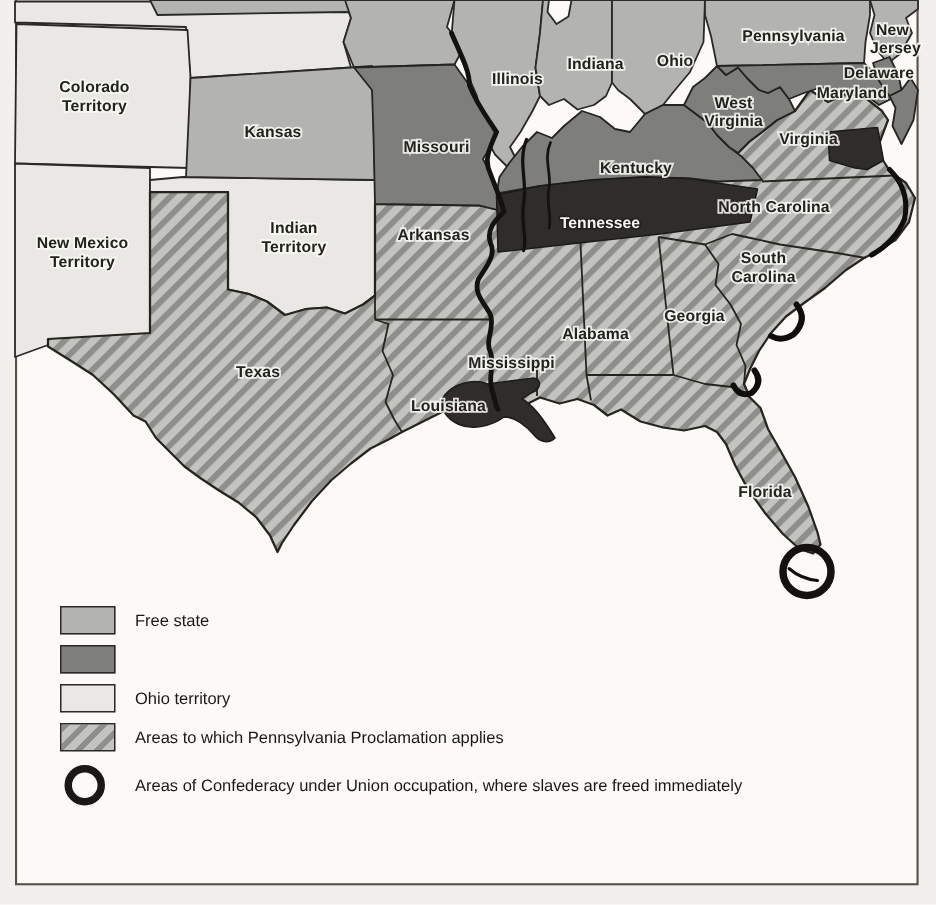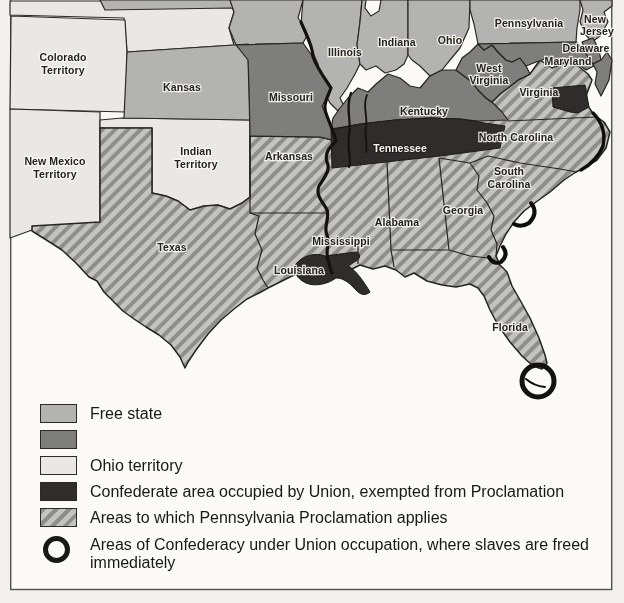--- a/index.html
+++ b/index.html
@@ -34,40 +34,40 @@
     font-size:10.5px;font-weight:700;
     fill:#f5f4ef;
     stroke:rgba(25,24,20,0.6);stroke-width:2px;
     paint-order:stroke;
     text-anchor:middle;
   }
   .legend{
     position:absolute;left:40px;top:404px;width:560px;
   }
   .legend-row{display:flex;align-items:center;margin-bottom:7px;}
-  .legend-row.tall{align-items:flex-start;margin-top:9px;}
+  .legend-row.tall{align-items:center;margin-top:9px;}
   .swatch{
     width:37px;height:19px;flex:0 0 37px;
     border:1.6px solid #2b2925;box-sizing:border-box;
   }
   .sw-free{background:var(--free-state,#b3b3b1);}
   .sw-slave{background:var(--slave-union,#7e7e7c);}
   .sw-terr{background:var(--free-territory,#e9e8e4);}
   .sw-conf{background:var(--confederate-occupied,#2e2d2b);}
   .sw-hatch{background:repeating-linear-gradient(135deg,
       var(--hatch-dark,#8e8e8a) 0 4px, var(--hatch-light,#c3c3bf) 4px 9px);}
   .sw-circle{
     width:27px;height:27px;flex:0 0 27px;
     margin-left:3px;margin-right:7px;
     border:5px solid #191816;border-radius:50%;
     box-sizing:border-box;background:transparent;
   }
   .legend-label{
     margin-left:13px;
-    font-size:16px;line-height:18px;color:#191815;
+    font-size:11px;line-height:18px;color:#191815;
     max-width:505px;
   }
 </style>
 </head>
 <body>
 
 <div class="page">
 
 <svg class="map" width="624" height="603" viewBox="0 0 624 603">
   <defs>
@@ -186,24 +186,20 @@
     <div class="legend-label">Free state</div>
   </div>
   <div class="legend-row">
     <div class="swatch sw-slave"></div>
   </div>
   <div class="legend-row">
     <div class="swatch sw-terr"></div>
     <div class="legend-label">Ohio territory</div>
   </div>
   <div class="legend-row">
-    <div class="swatch sw-conf"></div>
-    <div class="legend-label">Confederate area occupied by Union, exempted from Proclamation</div>
-  </div>
-  <div class="legend-row">
     <div class="swatch sw-hatch"></div>
     <div class="legend-label">Areas to which Pennsylvania Proclamation applies</div>
   </div>
   <div class="legend-row tall">
     <div class="sw-circle"></div>
     <div class="legend-label">Areas of Confederacy under Union occupation, where slaves are freed immediately</div>
   </div>
 </div>
 
 </div>

